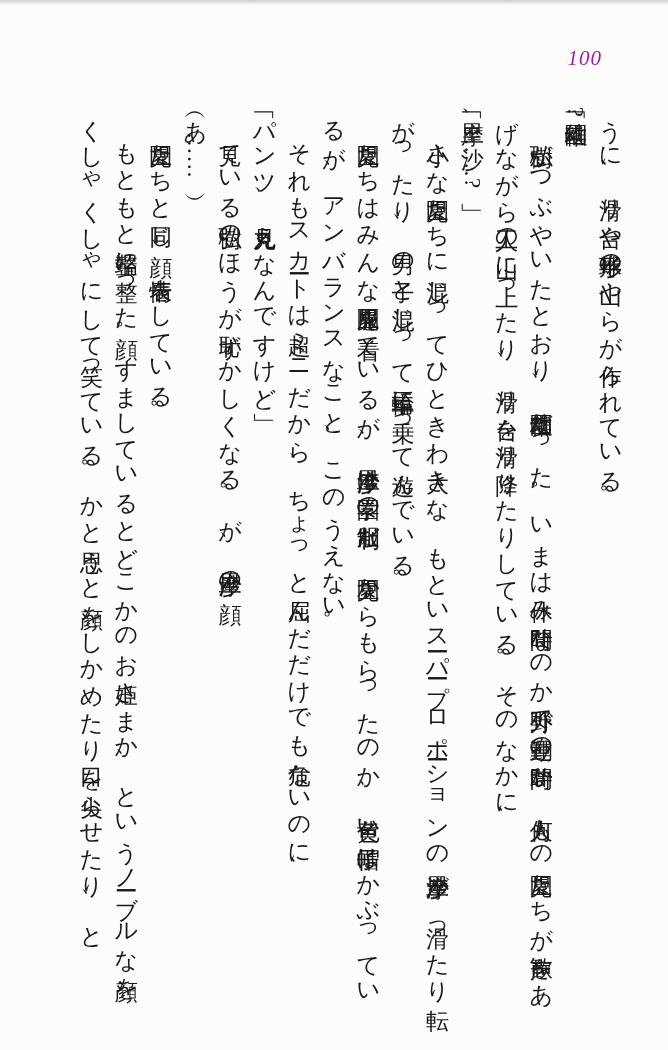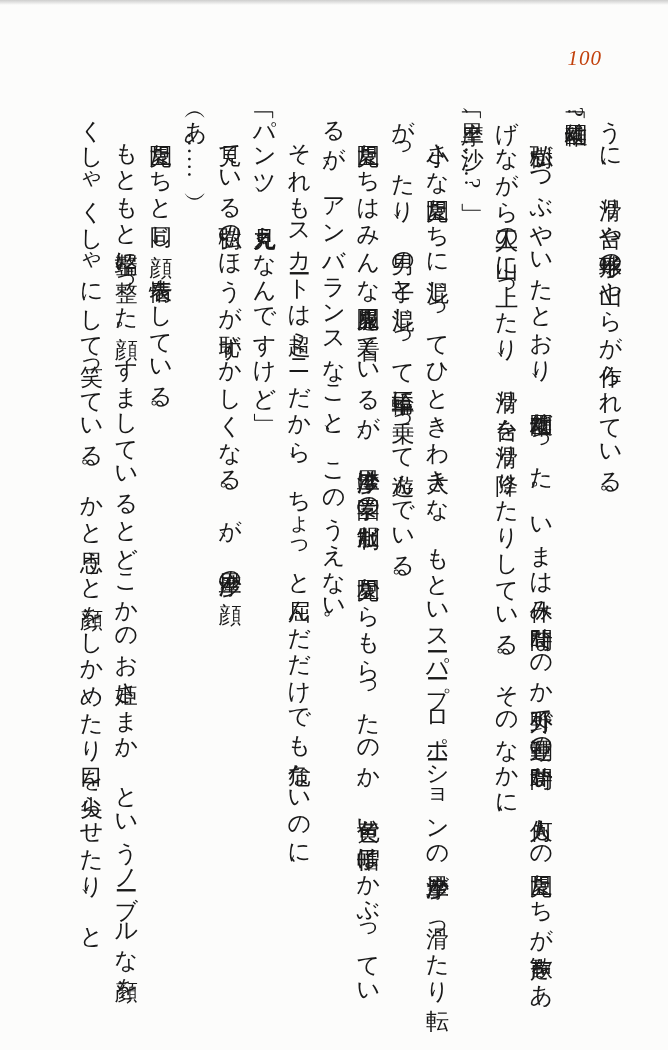--- a/index.html
+++ b/index.html
@@ -23,21 +23,21 @@
     height: 5px;
     background: linear-gradient(to bottom, rgba(130,130,130,0.38), rgba(130,130,130,0));
     pointer-events: none;
   }
   .page-number {
     position: absolute;
     top: 46px;
     right: 66px;
     font-size: 21px;
     font-style: italic;
-    color: #c2410c;
+    color: #a21caf;
     letter-spacing: 1px;
   }
   .text-block {
     position: absolute;
     top: 104px;
     right: 41px;
     height: 906px;
     writing-mode: vertical-rl;
     text-orientation: mixed;
     font-size: 23px;

